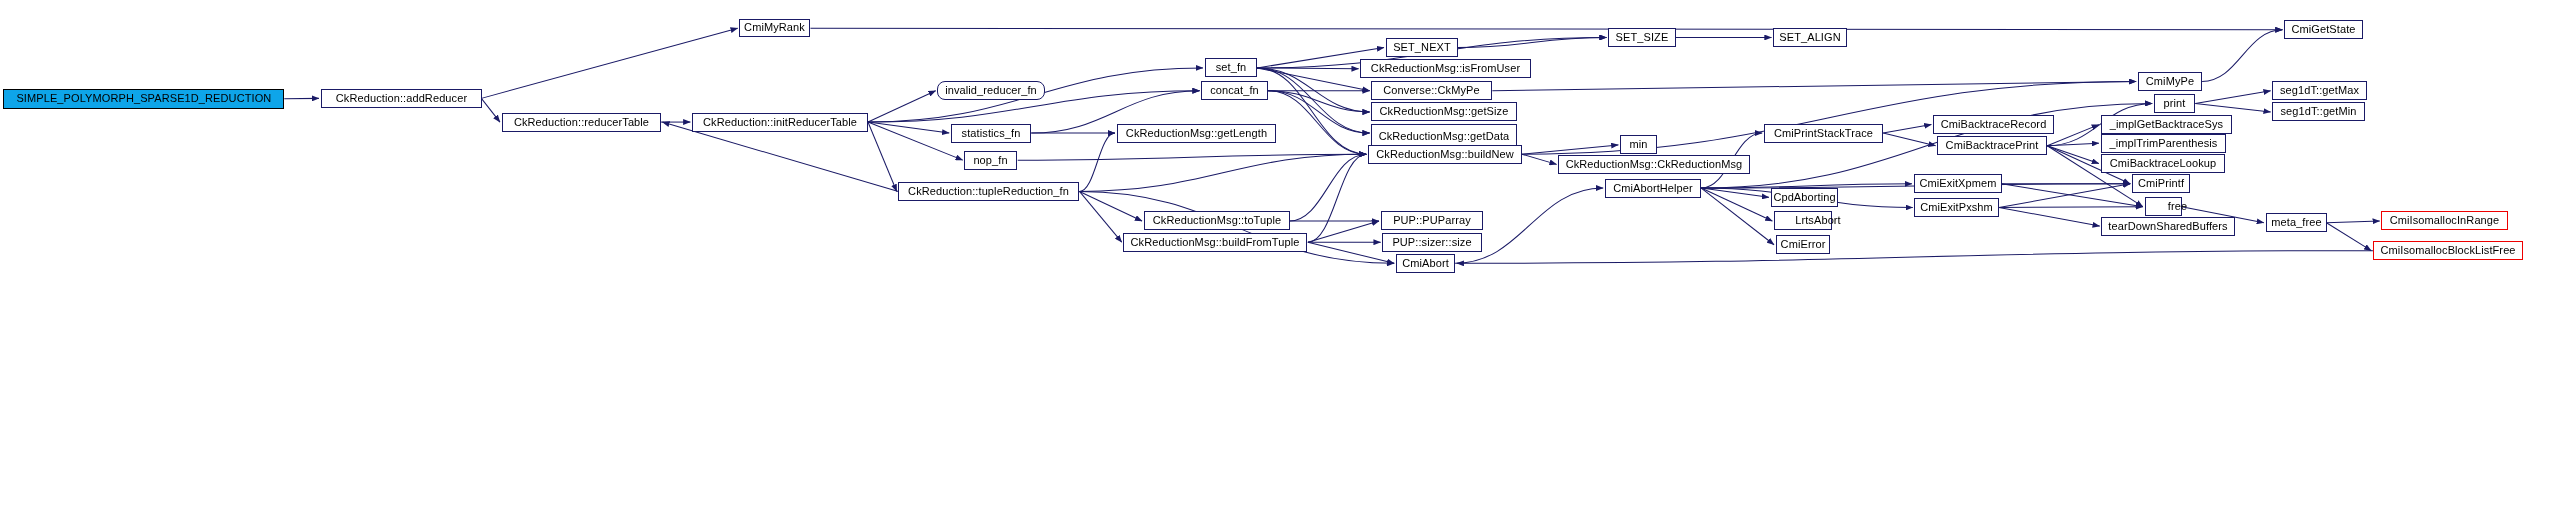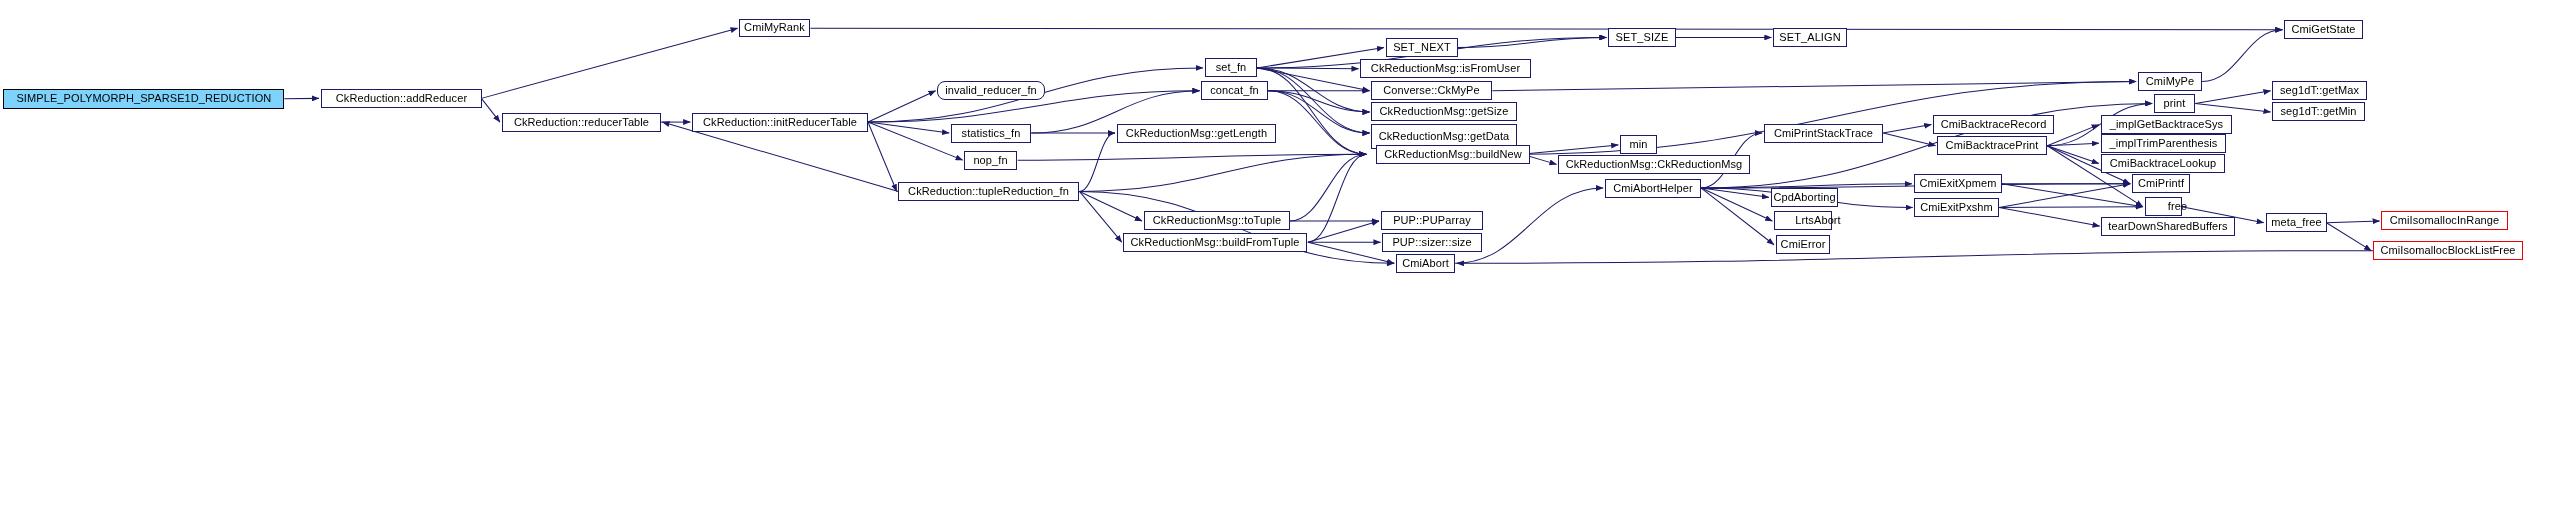--- a/index.html
+++ b/index.html
@@ -33,21 +33,21 @@
     font-size: 11px;
     line-height: 1;
     display: flex;
     align-items: center;
     justify-content: center;
     white-space: nowrap;
     letter-spacing: 0.1px;
     z-index: 2;
   }
   .node.root {
-    background: #7dd3fc;
+    background: #0ea5e9;
     border-color: #000000;
   }
   .node.highlight {
     border-color: #ee0000;
   }
 </style>
 </head>
 <body>
 
 <div id="canvas">
@@ -177,21 +177,21 @@
       </div>
       <div class="node" style="left: 1371px; top: 81px; width: 121px; height: 18.6px;">
         <span>Converse::CkMyPe</span>
       </div>
       <div class="node" style="left: 1371px; top: 102px; width: 146px; height: 18.6px;">
         <span>CkReductionMsg::getSize</span>
       </div>
       <div class="node" style="left: 1371px; top: 124px; width: 146px; height: 25px;">
         <span>CkReductionMsg::getData</span>
       </div>
-      <div class="node" style="left: 1368px; top: 145px; width: 154px; height: 18.6px; margin-left: 8px;">
+      <div class="node" style="left: 1368px; top: 145px; width: 154px; height: 18.6px;">
         <span>CkReductionMsg::buildNew</span>
       </div>
       <div class="node" style="left: 1608px; top: 28px; width: 68px; height: 18.6px;">
         <span>SET_SIZE</span>
       </div>
       <div class="node" style="left: 1773px; top: 28px; width: 74px; height: 18.6px;">
         <span>SET_ALIGN</span>
       </div>
       <div class="node" style="left: 1620px; top: 135px; width: 37px; height: 18.6px;">
         <span>min</span>

